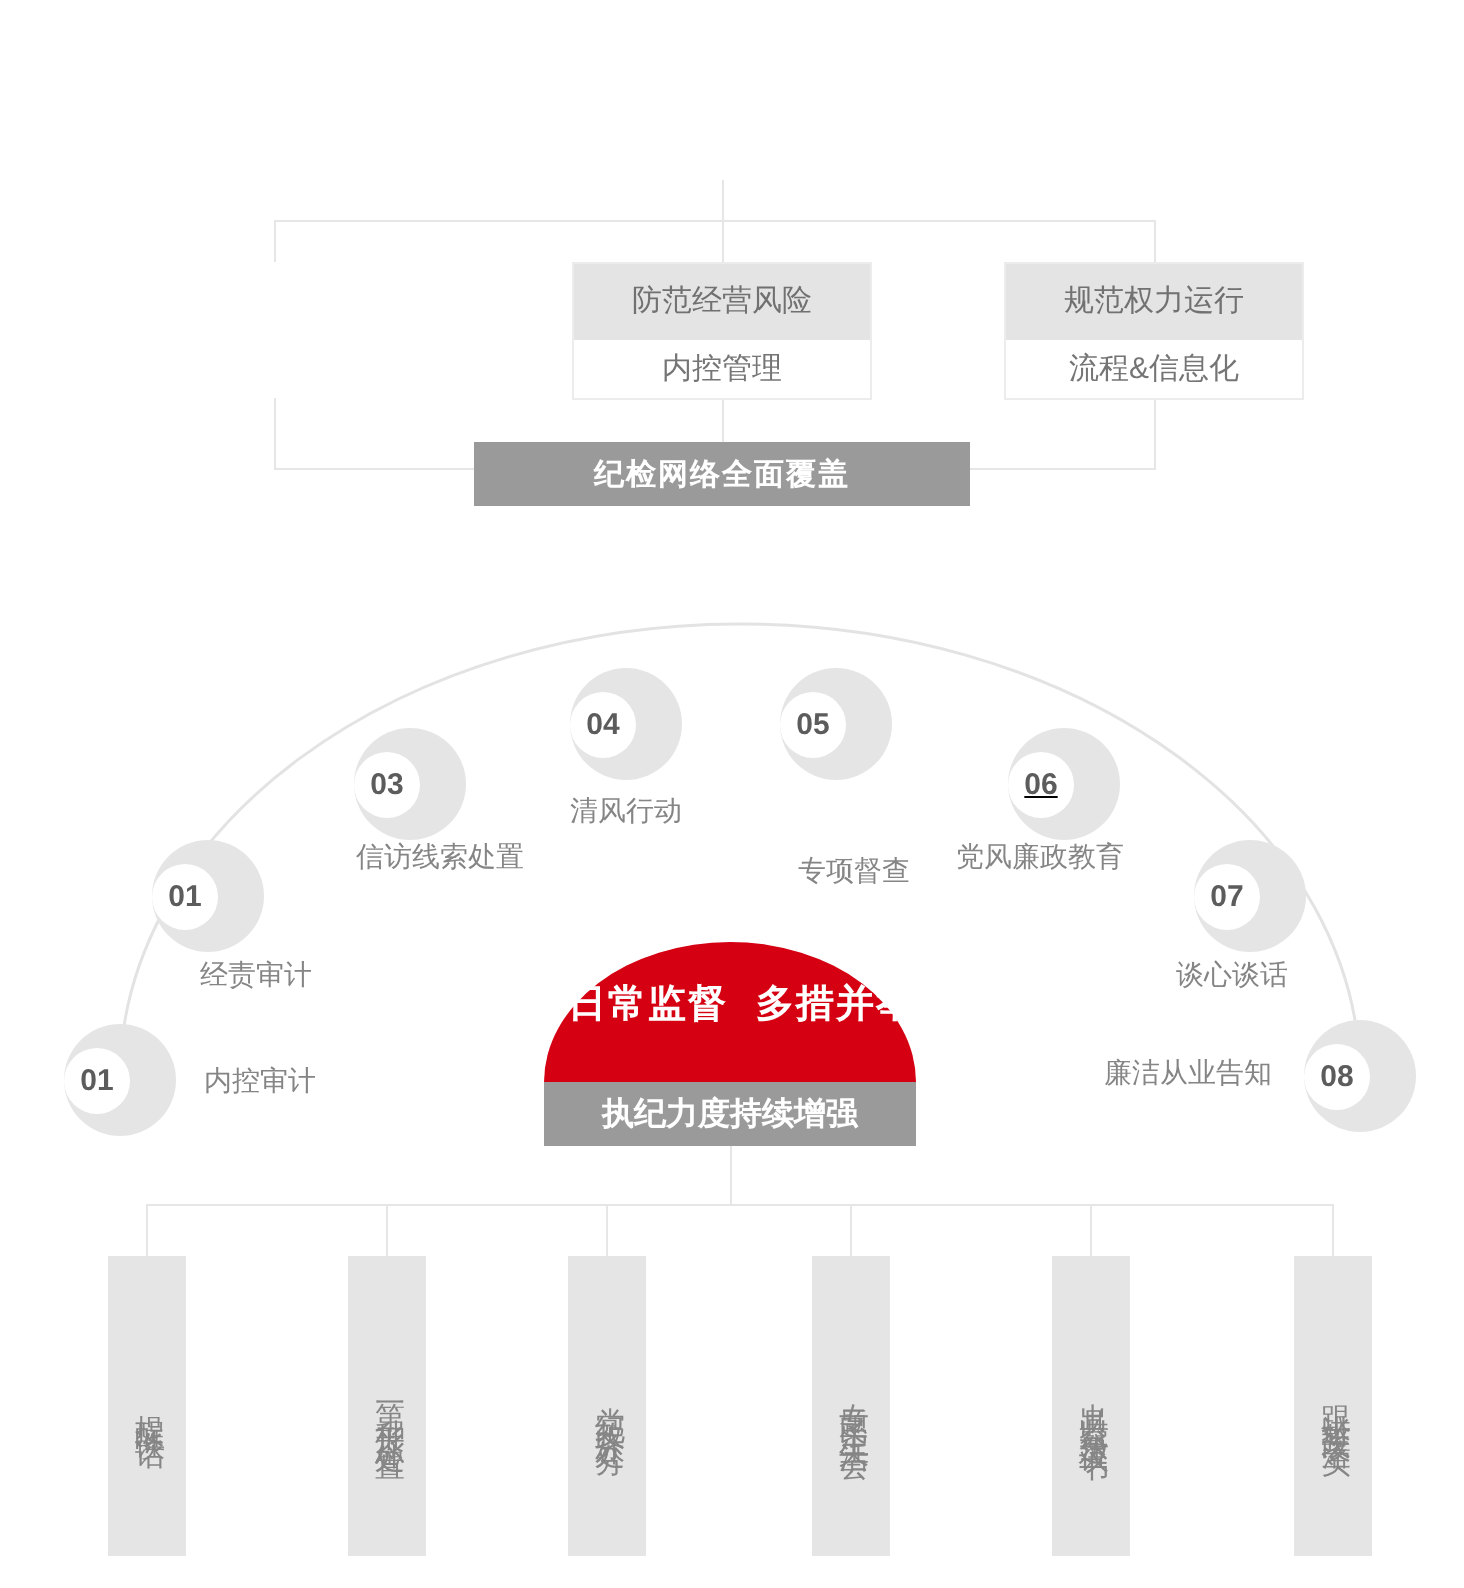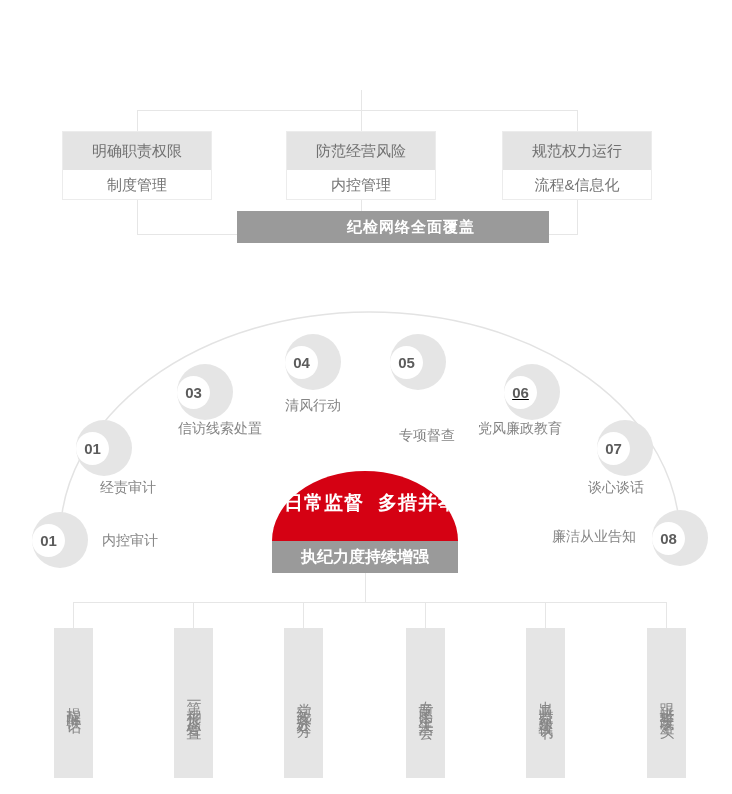--- a/index.html
+++ b/index.html
@@ -43,34 +43,30 @@
   <div class="line" style="left:361px;top:90px;width:1px;height:41px;"></div>
   <div class="line" style="left:137px;top:110px;width:441px;height:1px;"></div>
   <div class="line" style="left:137px;top:110px;width:1px;height:21px;"></div>
   <div class="line" style="left:577px;top:110px;width:1px;height:21px;"></div>
   <div class="line" style="left:137px;top:199px;width:1px;height:36px;"></div>
   <div class="line" style="left:577px;top:199px;width:1px;height:36px;"></div>
   <div class="line" style="left:361px;top:199px;width:1px;height:22px;"></div>
   <div class="line" style="left:137px;top:234px;width:441px;height:1px;"></div>
 
 
-  <div class="pillar" style="left:62px;">
-    <div class="pillar-header">明确职责权限</div>
-    <div class="pillar-body">制度管理</div>
-  </div>
   <div class="pillar" style="left:286px;">
     <div class="pillar-header">防范经营风险</div>
     <div class="pillar-body">内控管理</div>
   </div>
   <div class="pillar" style="left:502px;">
     <div class="pillar-header">规范权力运行</div>
     <div class="pillar-body">流程&amp;信息化</div>
   </div>
 
-  <div class="gray-banner" style="left:237px;top:211px;width:276px;height:32px;font-size:15px;letter-spacing:1px;padding-left:36px;">
+  <div class="gray-banner" style="left:237px;top:221px;width:248px;height:32px;font-size:15px;letter-spacing:1px;">
     <span>纪检网络全面覆盖</span>
   </div>
 
   <svg width="732" height="794" style="position:absolute;left:0;top:0;" viewBox="0 0 732 794">
     <path d="M 60 540 A 310 227 0 0 1 680 538" fill="none" stroke="#e3e3e3" stroke-width="1.5"></path>
   </svg>
 
   <div class="step-circle" style="left:32px;top:512px;">
     <div class="inner">01</div>
   </div>

